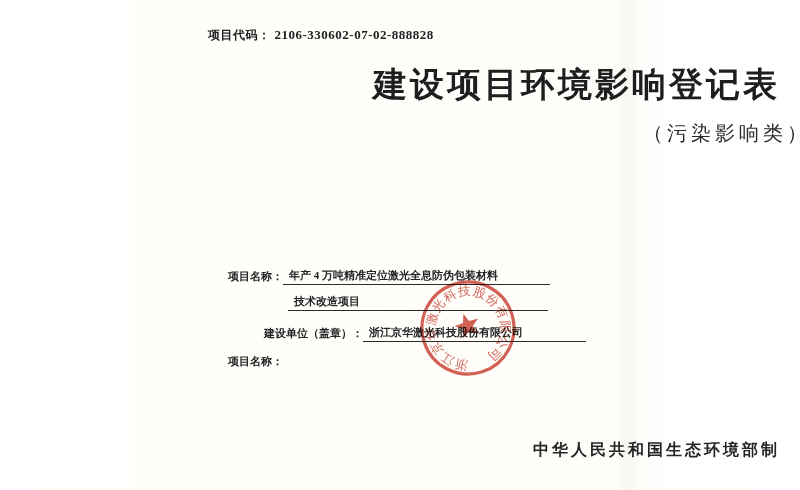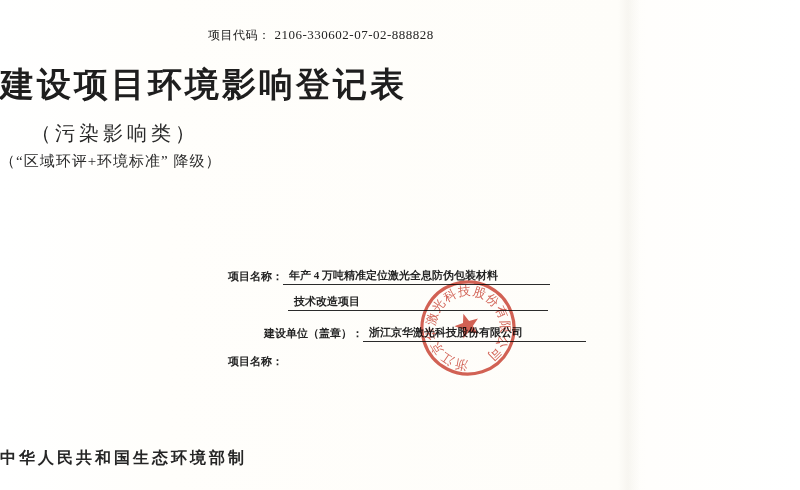--- a/index.html
+++ b/index.html
@@ -15,29 +15,29 @@
     background: linear-gradient(90deg, #ffffff 0%, #fffefb 20%, #fefdf9 78%, #fffefc 81%, #ffffff 100%);
     color: #2b2b2b;
   }
   .crease {
     position: absolute; top: 0; left: 618px; width: 22px; height: 490px;
     background: linear-gradient(90deg, rgba(0,0,0,0) 0%, rgba(120,110,80,0.05) 45%, rgba(0,0,0,0) 100%);
     pointer-events: none;
   }
   .code-line {
     position: absolute; left: 208px; top: 27px;
-    font-size: 12px; font-weight: 400; letter-spacing: 0.5px;
+    font-size: 12px; font-weight: 700; letter-spacing: 0.5px;
     color: #222;
     font-family: "Liberation Sans", sans-serif;
   }
   .code-line .code-num {
     font-family: "Liberation Serif", serif;
     font-size: 13px; margin-left: 4px;
   }
-  .center-band { position: absolute; left: 0; width: 780px; text-align: left; }
+  .center-band { position: absolute; left: 0; width: 780px; text-align: right; }
   .title {
     top: 62px;
     margin: 0;
     font-family: "Liberation Sans", sans-serif;
     font-size: 34px; font-weight: 700; letter-spacing: 3px;
     color: #1e1e1e;
   }
   .sub1 {
     top: 120px;
     font-size: 20px; font-weight: 500; letter-spacing: 4px;
@@ -65,21 +65,20 @@
   }
   .val.center { text-align: center; }
   #row-name  { left: 228px; top: 261px; width: 322px; }
   #row-name2 { left: 288px; top: 290px; width: 260px; align-items: center; }
   #row-unit  { left: 228px; top: 318px; width: 322px; margin-left: 36px; }
   #row-date  { left: 228px; top: 346px; width: 322px; }
   .footer {
     top: 440px;
     font-size: 16px; font-weight: 700; letter-spacing: 3px;
     color: #262626;
-    margin-top: 8px;
   }
   .seal {
     position: absolute; left: 398px; top: 258px;
     width: 140px; height: 140px;
     opacity: 0.78;
     mix-blend-mode: multiply;
     pointer-events: none;
   }
 </style>
 </head>
@@ -90,21 +89,20 @@
   <div class="crease"></div>
 
   <div class="code-line">
     <span>项目代码：</span><span class="code-num">2106-330602-07-02-888828</span>
   </div>
 
   <h1 class="title center-band">建设项目环境影响登记表</h1>
 
   <div class="sub1 center-band">（污染影响类）</div>
 
-  <div class="sub2 center-band">（“区域环评+环境标准” 降级）</div>
 
   <div class="form-row" id="row-name">
     <span class="lbl">项目名称：</span>
     <span class="val">年产 4 万吨精准定位激光全息防伪包装材料</span>
   </div>
 
   <div class="form-row" id="row-name2">
     <span class="val">技术改造项目</span>
   </div>
 

